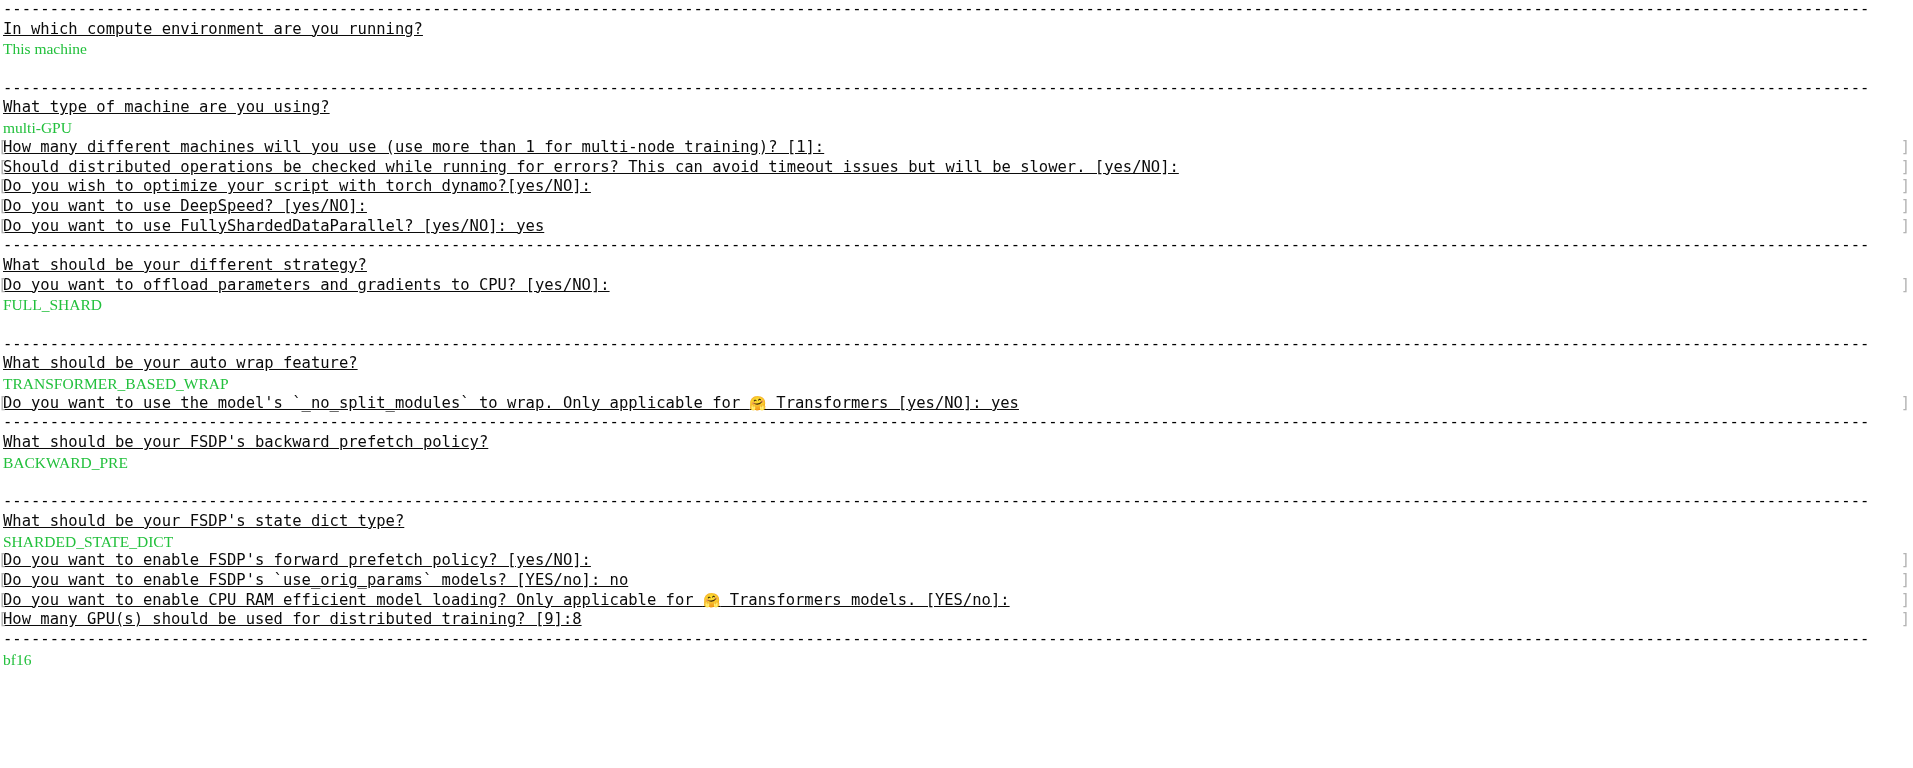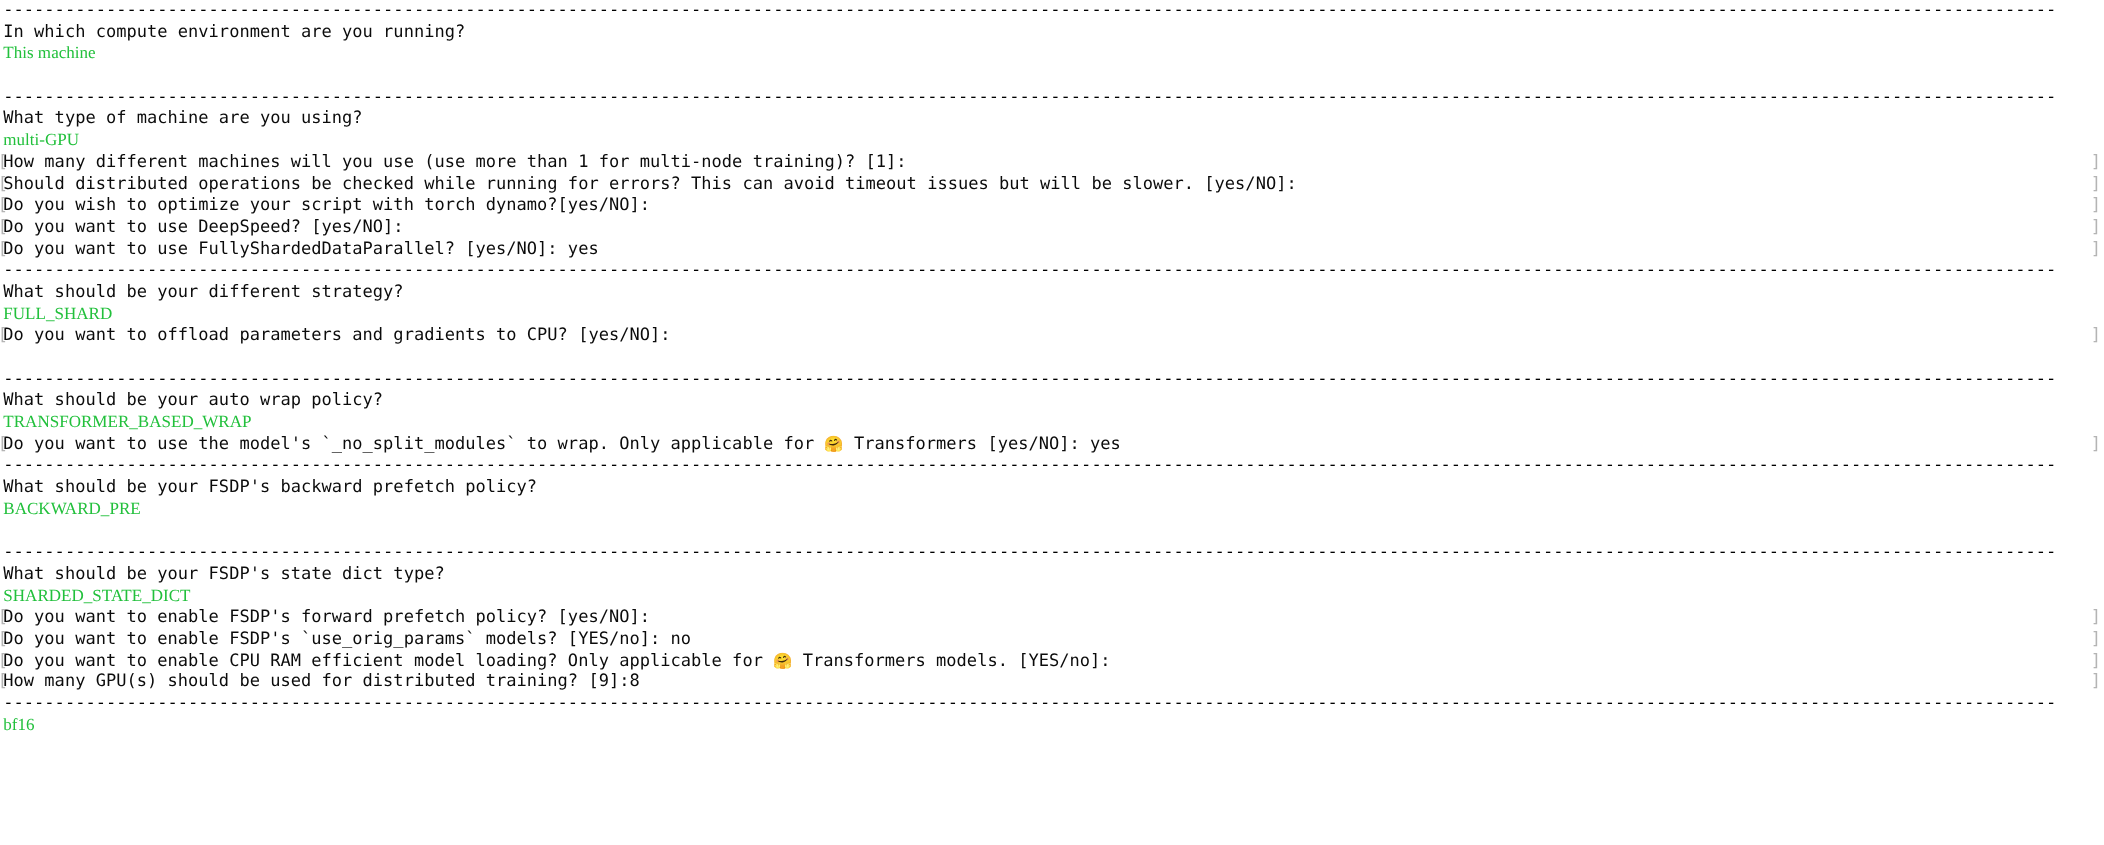--- a/index.html
+++ b/index.html
@@ -27,20 +27,21 @@
     line-height: 19.7px;
     font-size: 15.5px;
     letter-spacing: 0px;
     white-space: pre;
     color: #000000;
     padding-left: 3px;
     box-sizing: border-box;
   }
   .line.q {
     color: #0b0b0b;
+    text-decoration: underline;
   }
   .line.answer {
     color: #22c03c;
     font-family: Liberation Serif, serif;
   }
   .line.rule {
     color: #000000;
     font-size: 15.5px;
     letter-spacing: 0px;
     overflow: hidden;
@@ -81,25 +82,25 @@
     <div class="line rule">--------------------------------------------------------------------------------------------------------------------------------------------------------------------------------------------------------</div>
     <div class="line q">What type of machine are you using?</div>
     <div class="line answer">multi-GPU</div>
     <div class="line q marked">How many different machines will you use (use more than 1 for multi-node training)? [1]:</div>
     <div class="line q marked">Should distributed operations be checked while running for errors? This can avoid timeout issues but will be slower. [yes/NO]:</div>
     <div class="line q marked">Do you wish to optimize your script with torch dynamo?[yes/NO]:</div>
     <div class="line q marked">Do you want to use DeepSpeed? [yes/NO]:</div>
     <div class="line q marked">Do you want to use FullyShardedDataParallel? [yes/NO]: yes</div>
     <div class="line rule">--------------------------------------------------------------------------------------------------------------------------------------------------------------------------------------------------------</div>
     <div class="line q">What should be your different strategy?</div>
+    <div class="line q marked">Do you want to offload parameters and gradients to CPU? [yes/NO]:</div>
     <div class="line answer">FULL_SHARD</div>
-    <div class="line q marked">Do you want to offload parameters and gradients to CPU? [yes/NO]:</div>
     <div class="line blank"> </div>
     <div class="line rule">--------------------------------------------------------------------------------------------------------------------------------------------------------------------------------------------------------</div>
-    <div class="line q">What should be your auto wrap policy?</div>
+    <div class="line q">What should be your auto wrap feature?</div>
     <div class="line answer">TRANSFORMER_BASED_WRAP</div>
     <div class="line q marked"><span>Do you want to use the model's `_no_split_modules` to wrap. Only applicable for </span><span class="emoji">🤗</span><span> Transformers [yes/NO]: yes</span></div>
     <div class="line rule">--------------------------------------------------------------------------------------------------------------------------------------------------------------------------------------------------------</div>
     <div class="line q">What should be your FSDP's backward prefetch policy?</div>
     <div class="line answer">BACKWARD_PRE</div>
     <div class="line blank"> </div>
     <div class="line rule">--------------------------------------------------------------------------------------------------------------------------------------------------------------------------------------------------------</div>
     <div class="line q">What should be your FSDP's state dict type?</div>
     <div class="line answer">SHARDED_STATE_DICT</div>
     <div class="line q marked">Do you want to enable FSDP's forward prefetch policy? [yes/NO]:</div>

